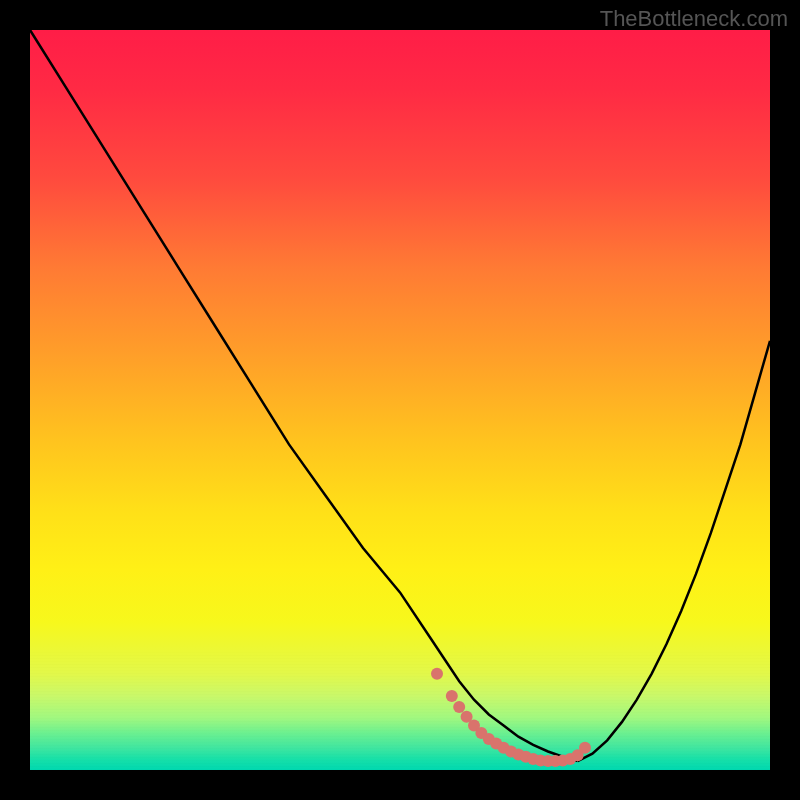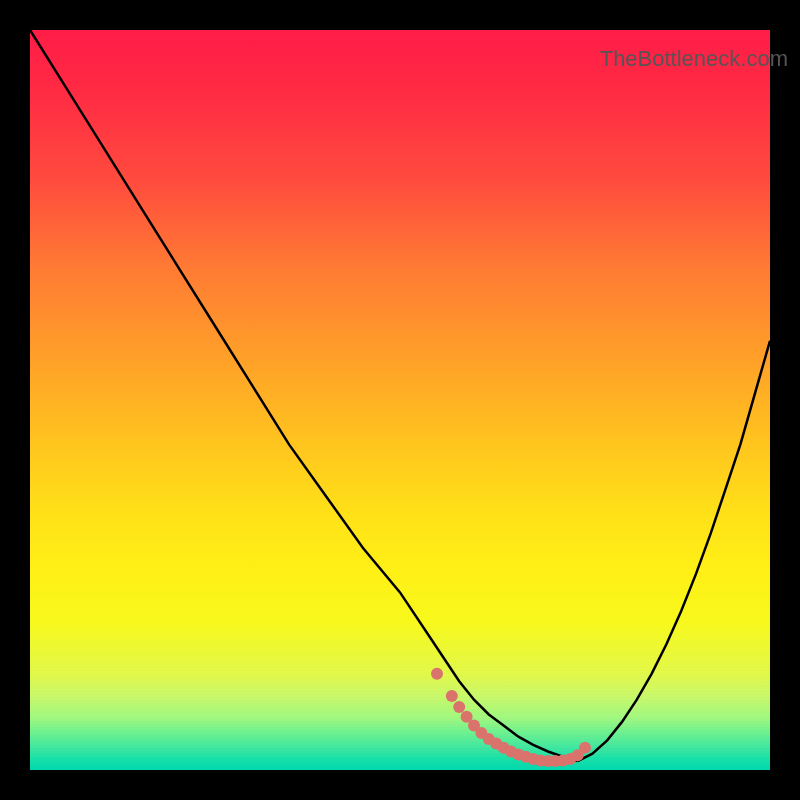--- a/index.html
+++ b/index.html
@@ -13,21 +13,20 @@
   }
   .watermark {
     position: absolute;
     top: 6px;
     right: 12px;
     color: #555;
     font-family: Arial, sans-serif;
     font-size: 22px;
     font-weight: 500;
     z-index: 10;
-    margin-top: 40px;
   }
   .plot-area {
     position: absolute;
     left: 30px;
     top: 30px;
     width: 740px;
     height: 740px;
     background: linear-gradient(to bottom,
       #ff1d47 0%,
       #ff2a44 8%,

